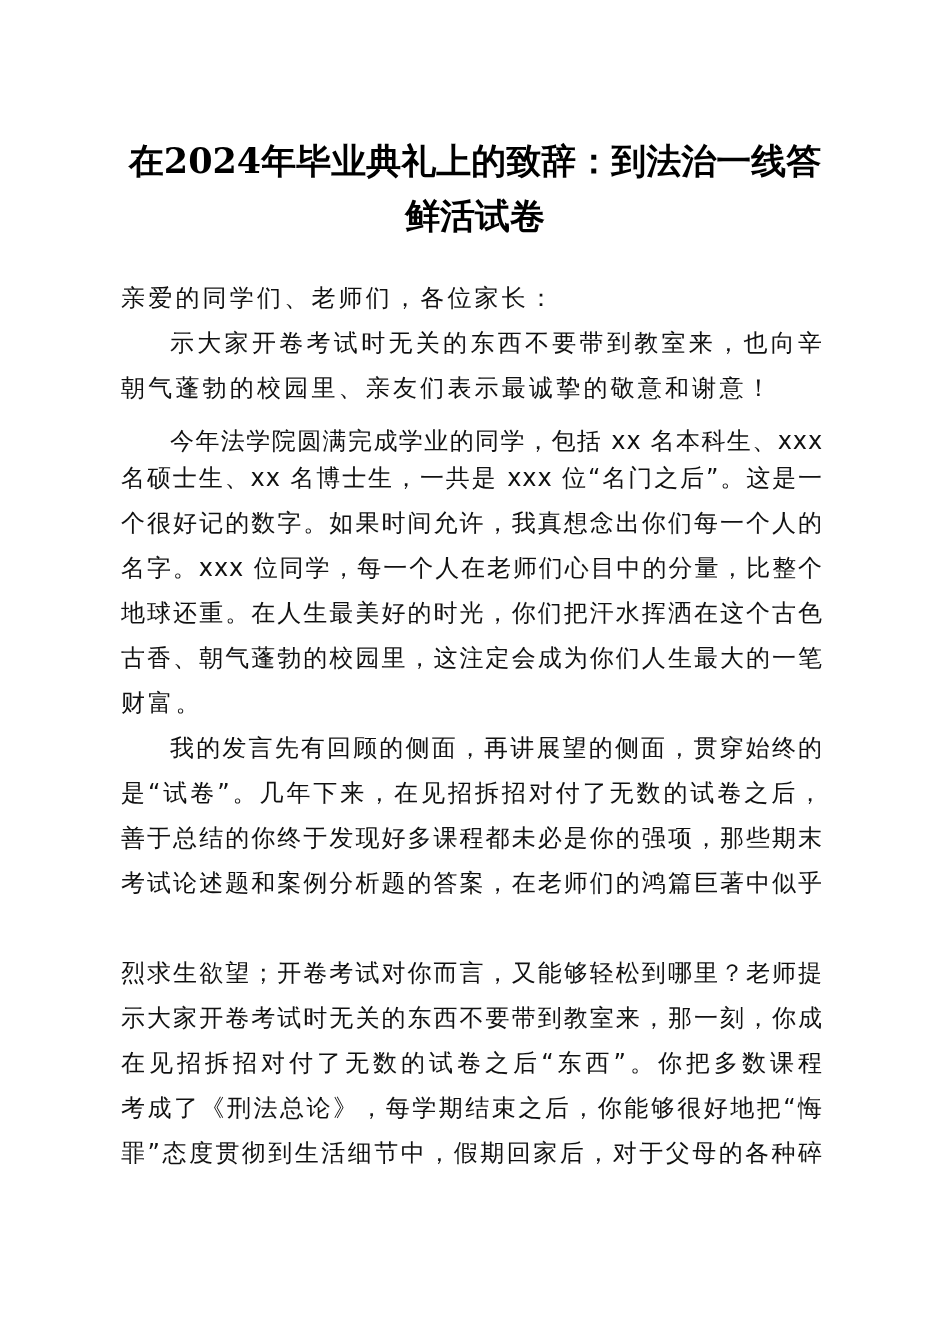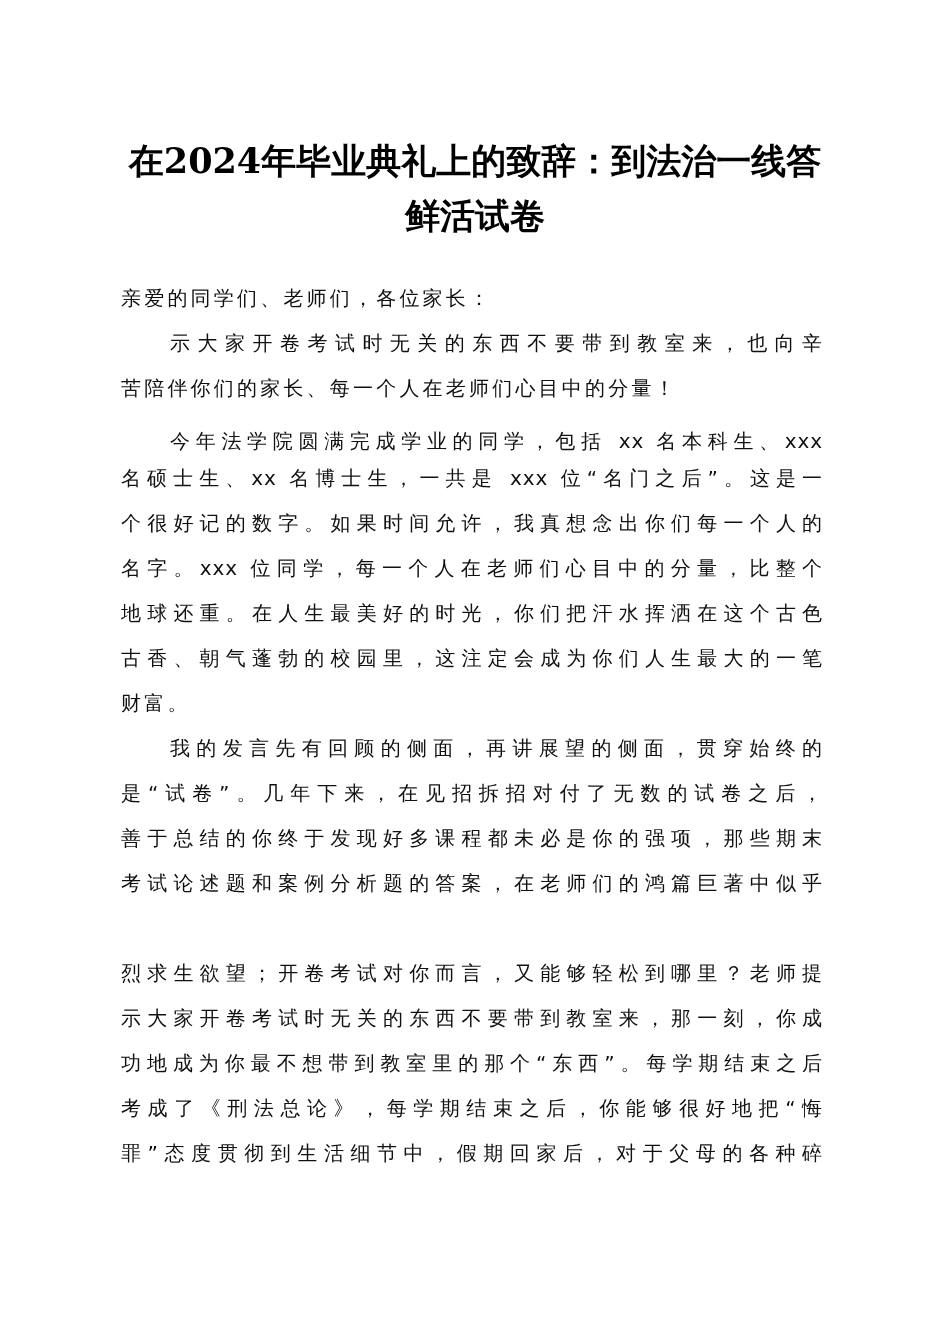--- a/index.html
+++ b/index.html
@@ -8,49 +8,49 @@
   .title {
     position: absolute; left: 100px; width: 750px; text-align: center;
     font-family: "DejaVu Serif", "Liberation Serif", serif;
     font-weight: bold; font-size: 35px; color: #000; line-height: 46px;
   }
   .title-l1 { top: 138px; }
   .title-l2 { top: 185px; margin-top: 8px; }
   .line {
     position: absolute; left: 121px; width: 702px;
     font-family: "DejaVu Sans", "Liberation Sans", sans-serif;
-    font-size: 20px; color: #111; line-height: 30px; height: 30px;
+    font-size: 24px; color: #111; line-height: 30px; height: 30px;
     text-align: justify; text-align-last: justify; white-space: nowrap;
     letter-spacing: 0.9px;
   }
   .line.last { text-align-last: left; letter-spacing: 3.2px; }
   .line.indent { left: 170px; width: 653px; }
 </style>
 </head>
 <body>
 
 <div class="page">
   <div class="title title-l1">在2024年毕业典礼上的致辞：到法治一线答</div>
   <div class="title title-l2">鲜活试卷</div>
 
   <div class="line last" style="top:283px">亲爱的同学们、老师们，各位家长：</div>
 
   <div class="line indent" style="top:328px">示大家开卷考试时无关的东西不要带到教室来，也向辛</div>
-  <div class="line last" style="top:373px">苦陪伴你们的家长、每一个人在老师们心目中的分量！</div>
+  <div class="line last" style="top:373px">朝气蓬勃的校园里、亲友们表示最诚挚的敬意和谢意！</div>
 
   <div class="line indent" style="top:426px">今年法学院圆满完成学业的同学，包括 xx 名本科生、xxx</div>
   <div class="line" style="top:463px">名硕士生、xx 名博士生，一共是 xxx 位“名门之后”。这是一</div>
   <div class="line" style="top:508px">个很好记的数字。如果时间允许，我真想念出你们每一个人的</div>
   <div class="line" style="top:553px">名字。xxx 位同学，每一个人在老师们心目中的分量，比整个</div>
   <div class="line" style="top:598px">地球还重。在人生最美好的时光，你们把汗水挥洒在这个古色</div>
   <div class="line" style="top:643px">古香、朝气蓬勃的校园里，这注定会成为你们人生最大的一笔</div>
   <div class="line last" style="top:688px">财富。</div>
 
   <div class="line indent" style="top:733px">我的发言先有回顾的侧面，再讲展望的侧面，贯穿始终的</div>
   <div class="line" style="top:778px">是“试卷”。几年下来，在见招拆招对付了无数的试卷之后，</div>
   <div class="line" style="top:823px">善于总结的你终于发现好多课程都未必是你的强项，那些期末</div>
   <div class="line" style="top:868px">考试论述题和案例分析题的答案，在老师们的鸿篇巨著中似乎</div>
   <div class="line" style="top:958px">烈求生欲望；开卷考试对你而言，又能够轻松到哪里？老师提</div>
   <div class="line" style="top:1003px">示大家开卷考试时无关的东西不要带到教室来，那一刻，你成</div>
-  <div class="line" style="top:1048px">功地成为你最不想带到教室里的那个“东西”。每学期结束之后</div>
+  <div class="line" style="top:1048px">在见招拆招对付了无数的试卷之后“东西”。你把多数课程</div>
   <div class="line" style="top:1093px">考成了《刑法总论》，每学期结束之后，你能够很好地把“悔</div>
   <div class="line" style="top:1138px">罪”态度贯彻到生活细节中，假期回家后，对于父母的各种碎</div>
 </div>
 
 </body></html>

